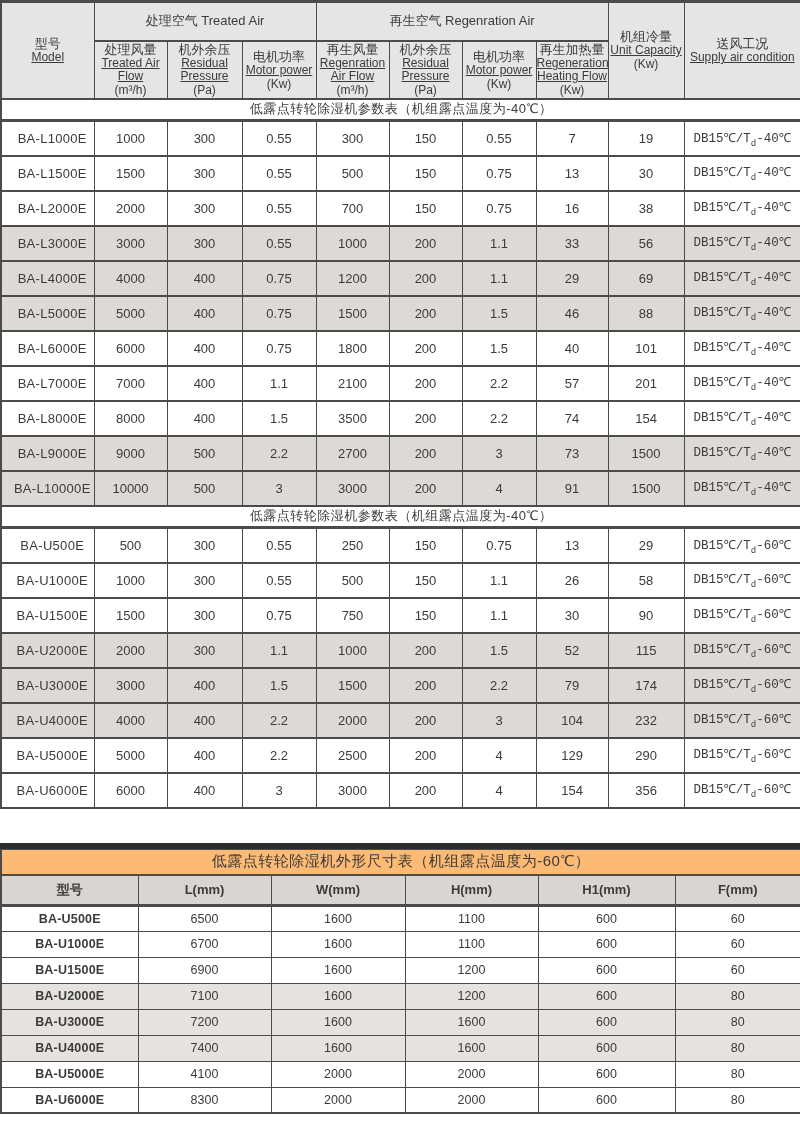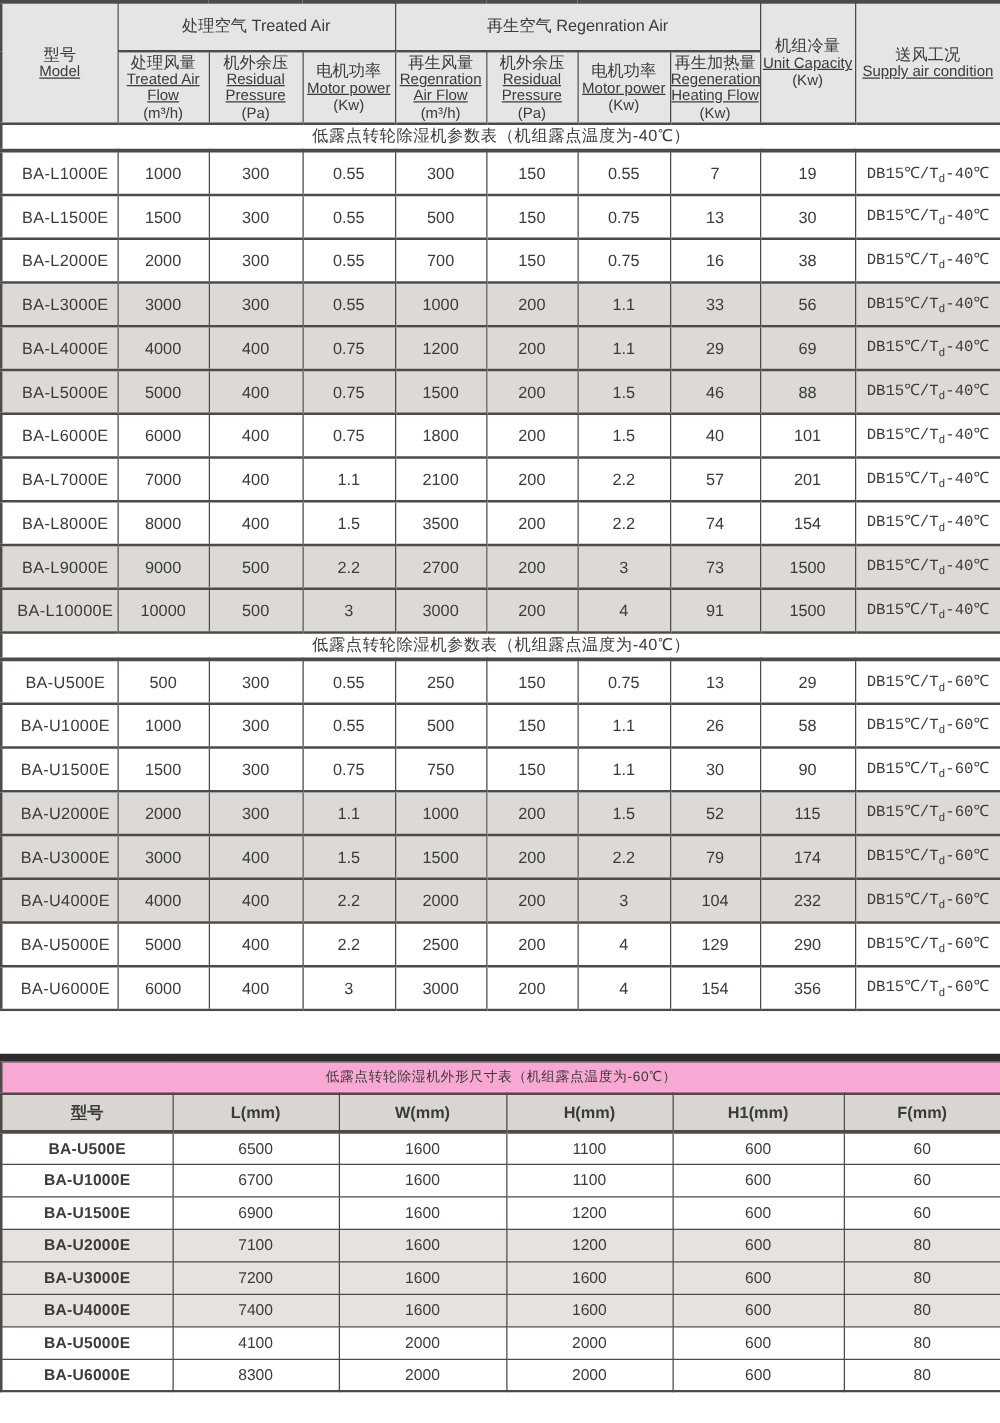--- a/index.html
+++ b/index.html
@@ -57,23 +57,23 @@
 
   
   .dim { border: 2px solid #4c4b48; border-top: none; }
   .dim th, .dim td {
     border: 1px solid #4c4b48;
     padding: 0;
     text-align: center;
     vertical-align: middle;
   }
   .dim .dim-title-row td {
-    background: #f9a8d4;
+    background: #fdba74;
     height: 26px;
-    font-size: 11px;
+    font-size: 15px;
     letter-spacing: 0.5px;
     border-bottom-width: 2px;
   }
   .dim thead th {
     background: #d9d5d2;
     height: 30px;
     font-size: 13px;
     font-weight: 700;
     border-bottom-width: 3px;
   }

